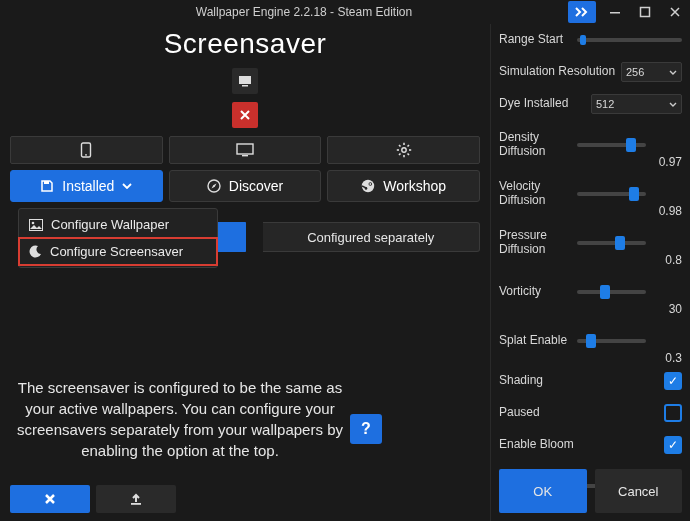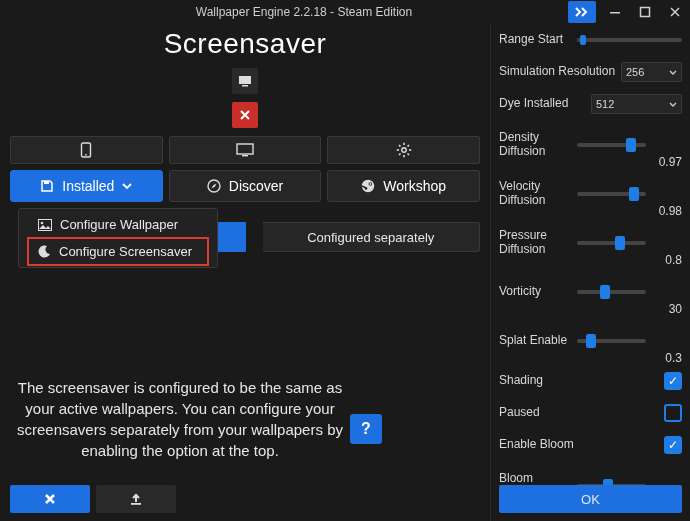--- a/index.html
+++ b/index.html
@@ -15,21 +15,21 @@
   .header-row { display: flex; align-items: center; gap: 8px; margin: 0 0 8px 0; flex-direction: column; }
   .page-title { font-size: 28px; font-weight: 300; color: #fff; letter-spacing: .5px; }
   .small-btn { width: 26px; height: 26px; background: #2a2a2a; display: flex; align-items: center; justify-content: center; border-radius: 2px; color: #ddd; }
   .small-btn.close { background: #c9302c; color: #fff; }
   .tri-row { display: flex; gap: 6px; margin-bottom: 6px; }
   .tri-row .seg { flex: 1; background: #262626; border: 1px solid #3a3a3a; height: 28px; display: flex; align-items: center; justify-content: center; border-radius: 2px; }
   .filter-row { display: flex; gap: 6px; margin-bottom: 20px; }
   .filter-row .seg { flex: 1; background: #262626; border: 1px solid #3a3a3a; height: 32px; display: flex; align-items: center; justify-content: center; gap: 8px; border-radius: 3px; font-size: 14px; color: #fff; }
   .filter-row .seg.active { background: #1e6fe0; border-color: #1e6fe0; }
   .dropdown { position: relative; }
-  .dropdown-menu { position: absolute; top: 38px; left: 8px; width: 200px; background: #222; border: 1px solid #3a3a3a; border-radius: 3px; padding: 2px 9px; z-index: 10; }
+  .dropdown-menu { position: absolute; top: 38px; left: 8px; width: 200px; background: #222; border: 1px solid #3a3a3a; border-radius: 3px; padding: 2px 0; z-index: 10; }
   .dropdown-menu .item { padding: 6px 10px; font-size: 13px; display: flex; align-items: center; gap: 8px; color: #eaeaea; }
   .dropdown-menu .item.highlight { outline: 2px solid #d83d32; outline-offset: -1px; }
   .mode-row { display: flex; margin-bottom: 10px; }
   .mode-row .seg { flex: 1; height: 30px; background: #262626; border: 1px solid #3a3a3a; display: flex; align-items: center; justify-content: center; font-size: 13px; margin-left: 17px; }
   .mode-row .seg:first-child { border-radius: 3px 0 0 3px; }
   .mode-row .seg:last-child { border-radius: 0 3px 3px 0; border-left: none; }
   .mode-row .seg.active { background: #1e6fe0; border-color: #1e6fe0; }
   .body-text { flex: 1; display: flex; flex-direction: row; align-items: center; justify-content: flex-start; padding-top: 60px; }
   .body-text p { text-align: center; font-size: 15px; line-height: 1.4; color: #e6e6e6; max-width: 340px; }
   .help-btn { margin-top: 20px; width: 32px; height: 30px; background: #1e6fe0; color: #fff; display: flex; align-items: center; justify-content: center; border-radius: 3px; font-size: 16px; font-weight: bold; }
@@ -42,21 +42,21 @@
   .prop-row .label.wide { width: 118px; }
   .prop-row .slider-wrap { flex: 1; display: flex; align-items: center; gap: 6px; }
   .slider { position: relative; flex: 1; height: 4px; background: #444; border-radius: 2px; }
   .slider .thumb { position: absolute; top: -5px; width: 10px; height: 14px; background: #1e7de6; border-radius: 2px; }
   .slider .mini { top:-3px; width:6px; height:10px; }
   .val { width: 30px; text-align: right; font-size: 12px; margin-top: 35px; }
   .select { flex: 1; height: 20px; background: #262626; border: 1px solid #3a3a3a; display: flex; align-items: center; justify-content: space-between; padding: 0 4px; font-size: 11px; border-radius: 2px; }
   .check { width: 18px; height: 18px; border: 2px solid #1e7de6; border-radius: 3px; display: flex; align-items: center; justify-content: center; margin-left: auto; }
   .check.on { background: #1e7de6; color: #fff; font-size: 12px; }
   .right-footer { position: absolute; bottom: 8px; left: 8px; right: 8px; display: flex; gap: 8px; }
-  .right-footer .rbtn { flex: 1; height: 28px; display: flex; align-items: center; justify-content: center; border-radius: 2px; font-size: 13px; background: #2a2a2a; }
+  .right-footer .rbtn { flex: 1; height: 44px; display: flex; align-items: center; justify-content: center; border-radius: 2px; font-size: 13px; background: #2a2a2a; }
   .right-footer .rbtn.primary { background: #1e6fe0; }
   svg { display: block; }
 </style>
 </head>
 <body>
 
 <div class="titlebar">
   <div class="title">Wallpaper Engine 2.2.18 - Steam Edition</div>
   <div class="ctrls">
     <div class="btn collapse">
@@ -327,16 +327,19 @@
             <div class="thumb" style="left:calc(45% - 5px)"></div>
           </div>
           <div class="val">0.8</div>
         </div>
     </div>
 
     <div class="right-footer">
       <div class="rbtn primary">
           <span>OK</span>
         </div>
+      <div class="rbtn">
+          <span>Cancel</span>
+        </div>
     </div>
   </div>
 
 </div>
 
 </body></html>

